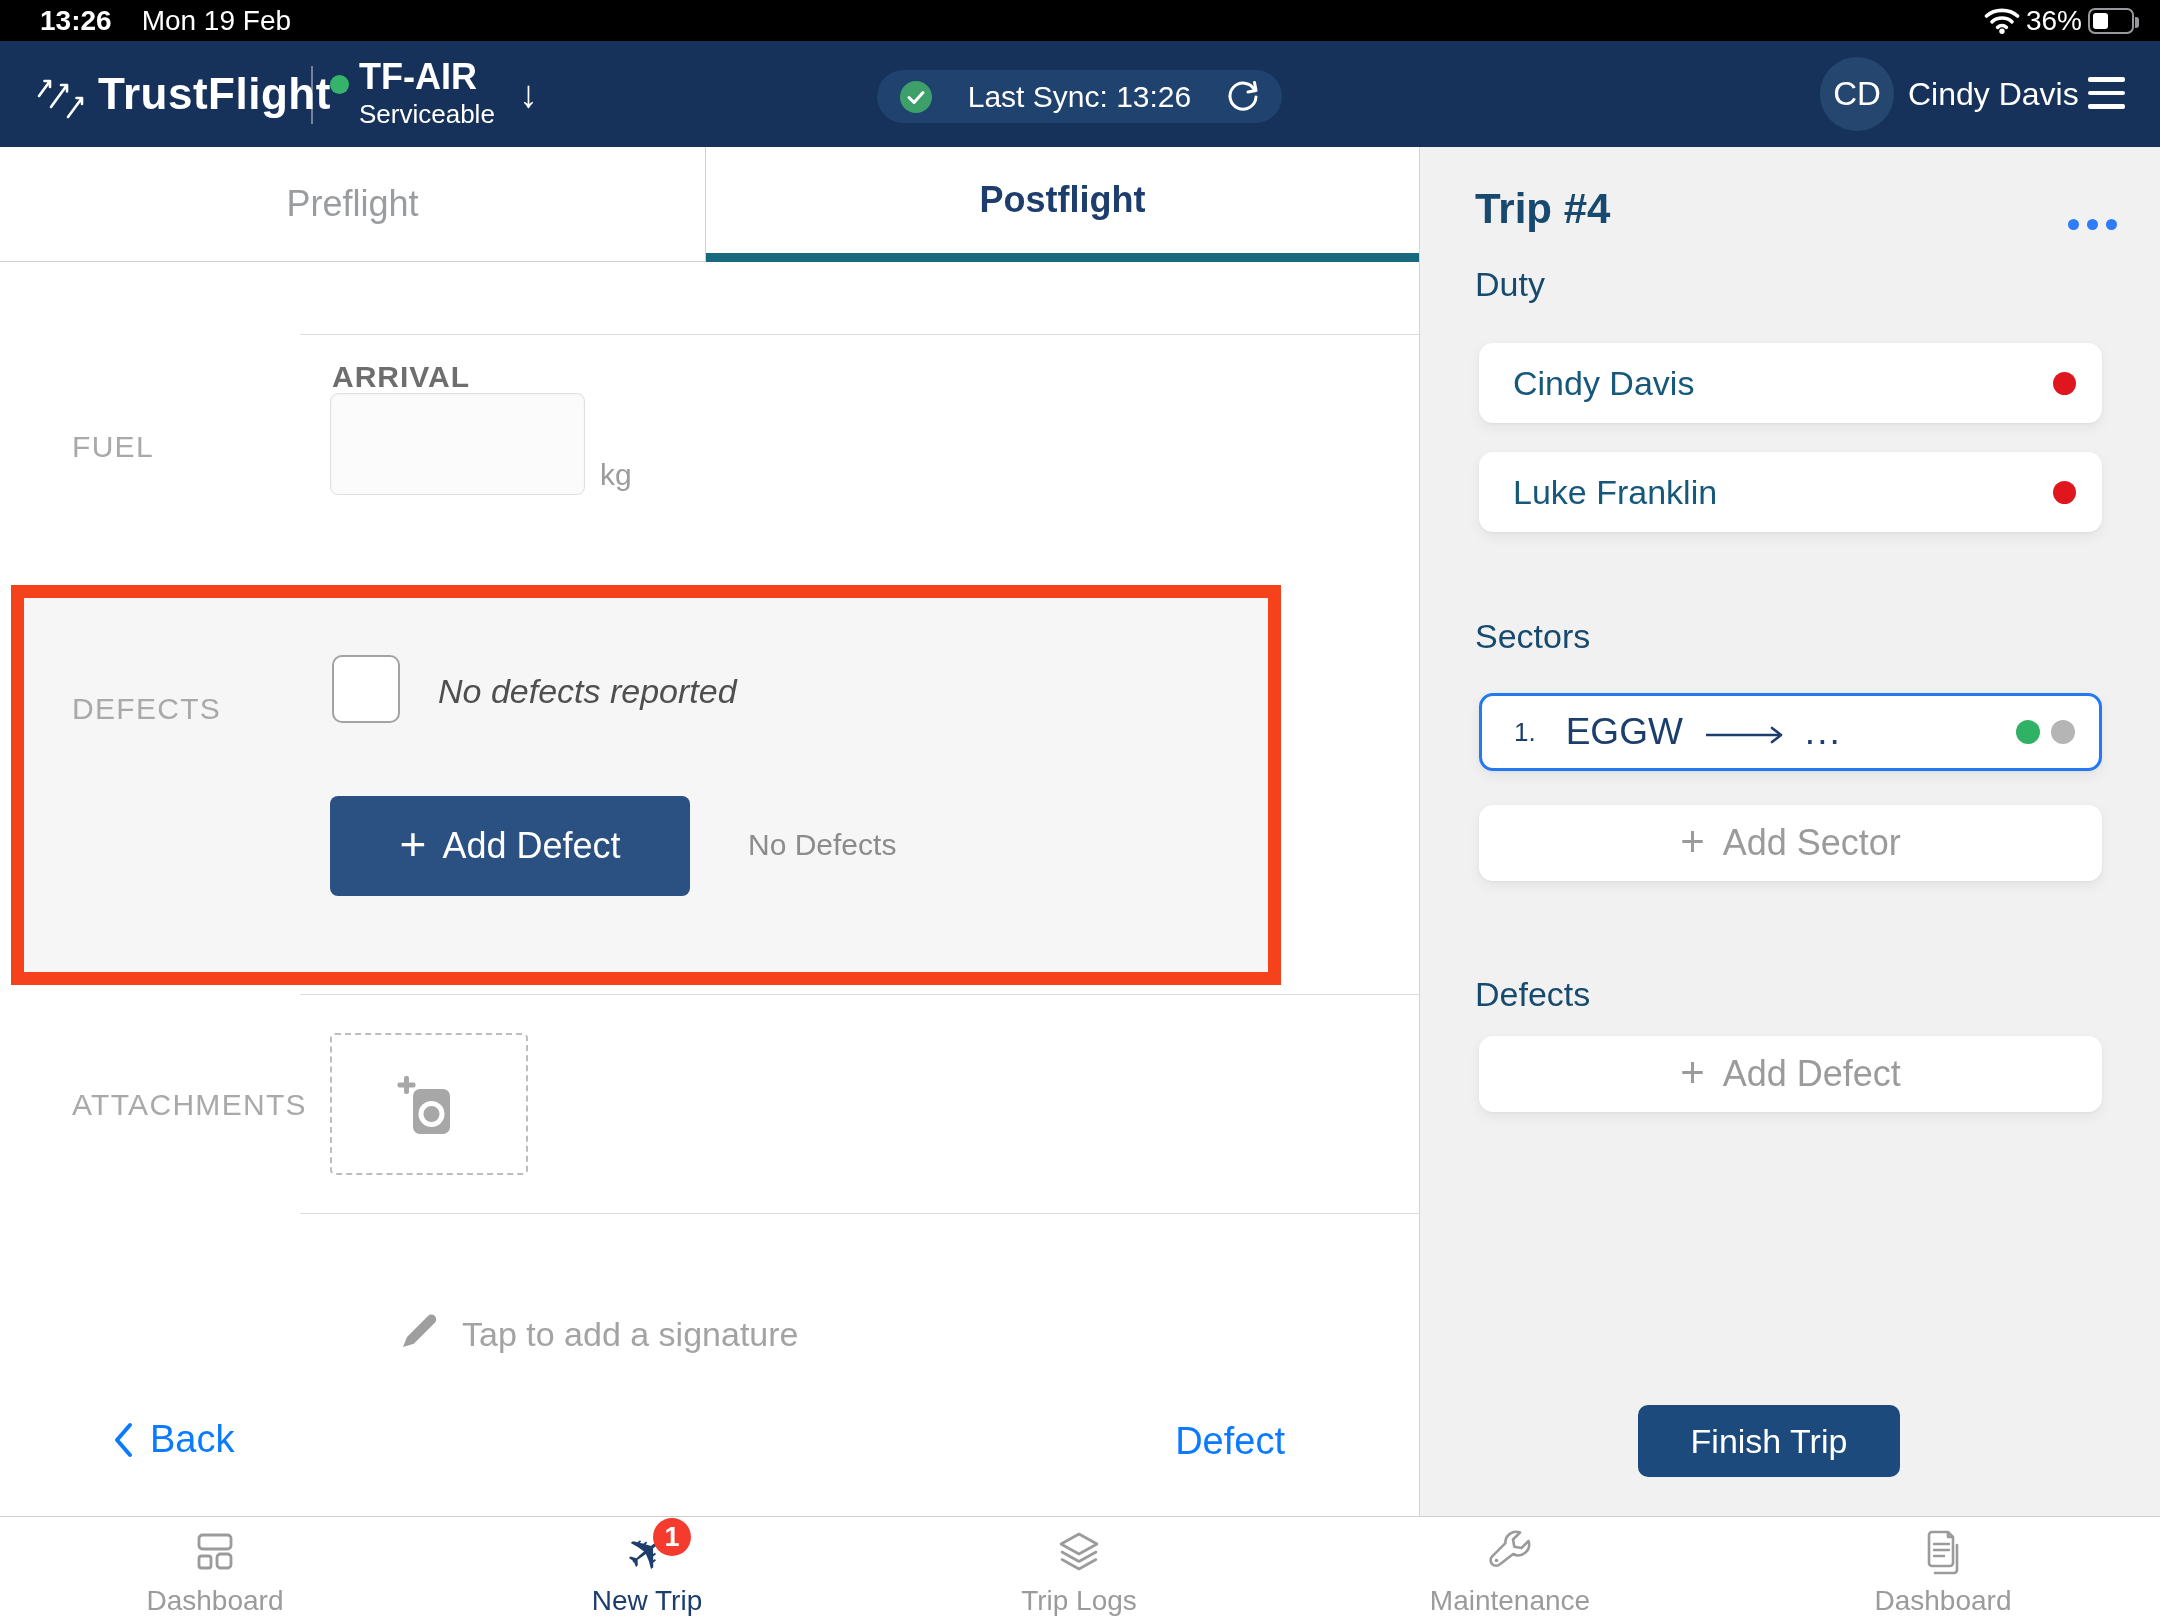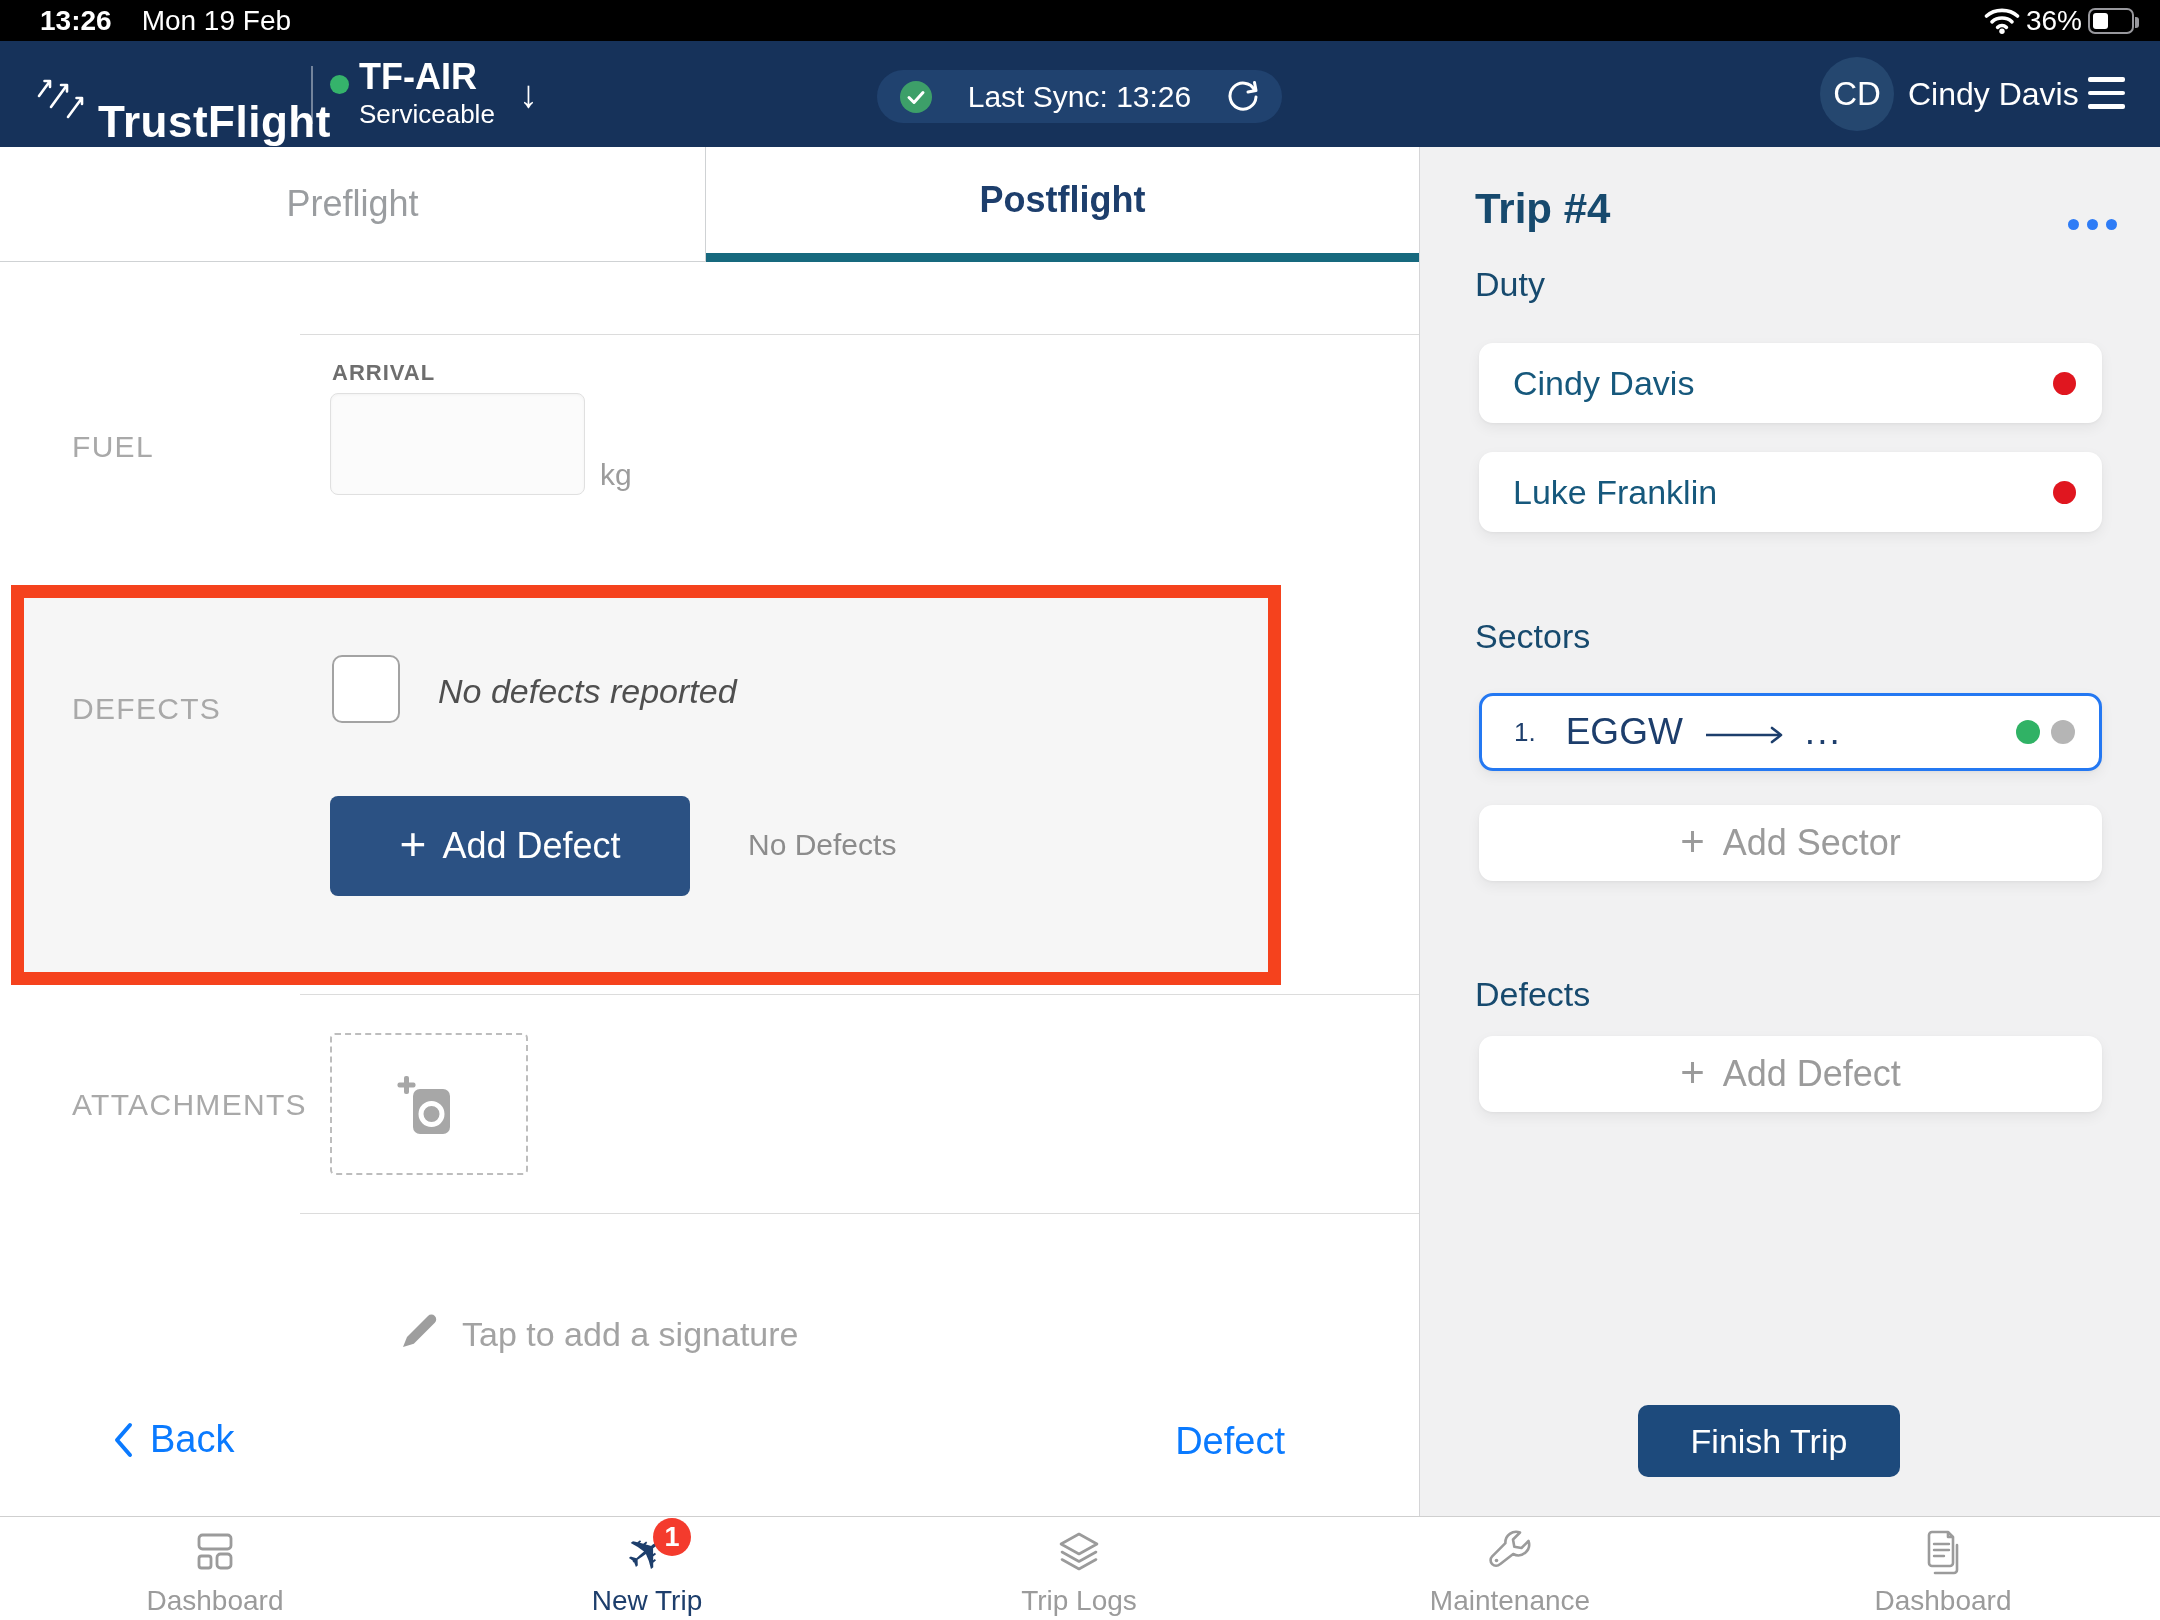--- a/index.html
+++ b/index.html
@@ -16,21 +16,21 @@
     display:flex; align-items:center; color:#fff; font-size:28px; padding:0 26px 0 40px; }
   #status-bar .time { font-weight:bold; }
   #status-bar .date { margin-left:30px; }
   #status-bar .right { margin-left:auto; display:flex; align-items:center; gap:6px; }
   .bat { width:46px; height:26px; border:2px solid #98989d; border-radius:7px; position:relative; }
   .bat-fill { position:absolute; left:3px; top:3px; width:15px; height:16px; background:#fff; border-radius:3px; }
   .bat-tip { position:absolute; right:-7px; top:7px; width:4px; height:11px; background:#98989d; border-radius:0 3px 3px 0; }
 
   
   #app-header { left:0; top:41px; width:2160px; height:106px; background:#16325a; color:#fff; }
-  #app-header .brand { left:98px; top:0; height:106px; line-height:106px; font-size:44px; font-weight:bold; letter-spacing:0.5px;margin-top:28px; }
+  #app-header .brand { left:98px; top:0; height:106px; line-height:106px; font-size:44px; font-weight:bold; letter-spacing:0.5px; }
   #app-header .vdiv { left:311px; top:25px; width:2px; height:58px; background:rgba(255,255,255,0.4); }
   .green-dot { width:19px; height:19px; border-radius:50%; background:#35b36b; }
   #aircraft-box { left:330px; top:14px; display:flex; align-items:flex-start; gap:10px; }
   #aircraft-box .green-dot { margin-top:20px; }
   #aircraft-box .ac-name { font-size:36px; font-weight:bold; line-height:44px; }
   #aircraft-box .ac-status { font-size:26px; font-weight:normal; line-height:30px; }
   #aircraft-box .dd { font-size:38px; margin:18px 0 0 14px; font-weight:normal; }
   #sync-pill { left:877px; top:29px; width:405px; height:53px; background:#20426f; border-radius:27px;
     display:flex; align-items:center; padding:0 22px; }
   #sync-pill .sync-label { flex:1; text-align:center; font-size:30px; color:#fff; }
@@ -43,21 +43,21 @@
   
   #tab-row { left:0; top:147px; width:1419px; height:115px; background:#fff; }
   .tab { position:absolute; top:0; height:115px; display:flex; align-items:center; justify-content:center; font-size:36px; }
   #tab-preflight { left:0; width:706px; color:#9a9da0; border-right:1px solid #cfd2d4; border-bottom:1px solid #cfd2d4; }
   #tab-postflight { left:706px; width:713px; color:#1d3e6c; font-weight:bold; border-bottom:9px solid #17697e; }
 
   
   #form { left:0; top:262px; width:1419px; height:1254px; background:#fff; }
   .divider { position:absolute; left:300px; width:1119px; height:1px; background:#dcdcdc; }
   .field-label { position:absolute; left:72px; color:#a9a9a9; font-size:30px; letter-spacing:1.3px; }
-  #arrival-label { left:332px; top:98px; font-size:22px; font-weight:bold; color:#6e6e6e; letter-spacing:1px; }
+  #arrival-label { left:332px; top:98px; font-size:30px; font-weight:bold; color:#6e6e6e; letter-spacing:1px; }
   #fuel-input { left:330px; top:131px; width:255px; height:102px; background:#fbfbfb;
     border:1px solid #e0e0e0; border-radius:8px; font-size:34px; padding:0 16px; color:#333;
     box-shadow:inset 0 1px 3px rgba(0,0,0,0.04); }
   #fuel-unit { left:600px; top:196px; font-size:30px; color:#9c9c9c; }
 
   #defects-panel { left:24px; top:336px; width:1244px; height:374px; background:#f6f6f6; }
   #defects-checkbox { left:332px; top:393px; width:68px; height:68px; background:#fff;
     border:2px solid #a3a3a3; border-radius:10px; }
   #no-defects-reported { left:438px; top:410px; font-size:34px; color:#4f4f4f;font-style:italic; }
   #add-defect-btn { left:330px; top:534px; width:360px; height:100px; background:#2b5183; border-radius:8px;

